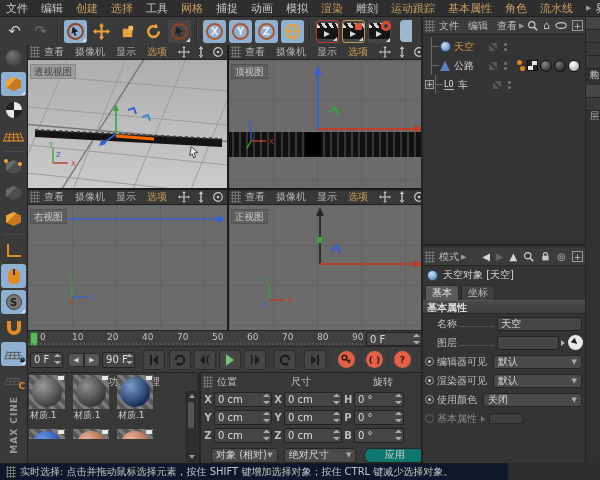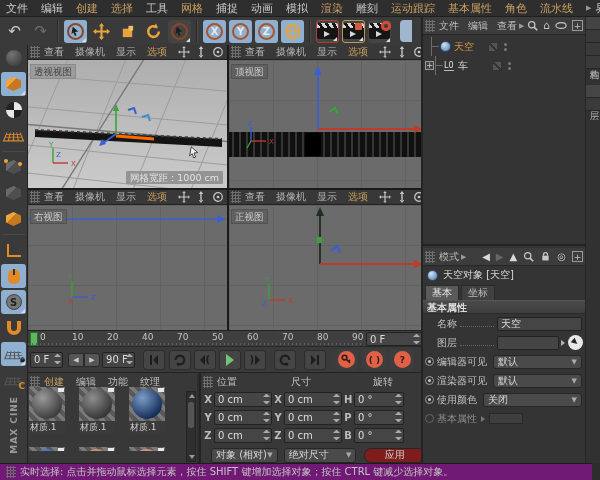--- a/index.html
+++ b/index.html
@@ -88,39 +88,39 @@
 .bar{width:2px;height:10px;background:#1d1d1d}
 .paren{font-size:10px;font-weight:bold;color:#1d1d1d}
 .recb{width:24px;height:21px;background:#3d3d3d;border-radius:3px;display:flex;align-items:center;justify-content:center;flex:none}
 .reccir{width:17px;height:17px;border-radius:50%;background:#e06048;display:flex;align-items:center;justify-content:center;color:#3a1a10;font-weight:bold;font-size:9px}
 .bluesliver{width:5px;height:20px;background:#9ab8d8;border-radius:2px;margin-left:8px}
 
 .mats{left:28px;top:372px;width:169px;height:91px;background:#383838;border-top:1px solid #222;overflow:hidden}
 .pmenu{height:17px;display:flex;align-items:center;gap:0;font-size:10px;color:#bdbdbd;white-space:nowrap}
 .pmi{margin-right:12px}
 .pmi.acc{color:#c9a063}
-.thumbwrap{position:absolute;left:1px;top:14px;width:156px;height:64px;overflow:hidden;display:flex;flex-wrap:wrap;gap:14px}
+.thumbwrap{position:absolute;left:1px;top:2px;width:156px;height:64px;overflow:hidden;display:flex;flex-wrap:wrap;gap:8px}
 .mat{width:36px;height:46px;position:relative;background:repeating-linear-gradient(45deg,#7a7a7a 0 4px,#585858 4px 8px)}
 .mat .sph{position:absolute;left:3px;top:2px;width:30px;height:30px;border-radius:50%}
 .mat .wm{position:absolute;right:1px;top:1px;width:6px;height:4px;background:#e8e8e8}
 .mat .mname{position:absolute;left:0;right:0;bottom:0;height:12px;background:#3a3a3a;color:#d0d0d0;font-size:9px;padding-left:1px;overflow:hidden}
 .mscroll{position:absolute;right:1px;top:18px;width:10px;height:71px;background:#2f2f2f;border:1px solid #242424}
 .mscroll .mth{position:absolute;left:1px;right:1px;top:10px;height:26px;background:#555;border-radius:2px}
 .sarr{position:absolute;left:2px;width:0;height:0;border-left:3px solid transparent;border-right:3px solid transparent}
 .coords{left:199px;top:372px;width:226px;height:91px;background:#383838;border-top:1px solid #222;border-left:2px solid #242424}
 .chead{display:flex;height:17px;align-items:center;color:#c6c6c6}
 .crow{display:flex;align-items:center;height:18px;gap:2px;padding-left:3px}
 .axl{width:8px;text-align:center;color:#bbb;font-weight:bold}
 .cfld{position:relative;height:15px}
 .cw1{width:58px}.cw2{width:58px}.cw3{width:50px}
 .cselect{height:15px;background:#4a4a4a;border:1px solid #262626;border-radius:3px;display:flex;align-items:center;padding:0 4px;color:#d6d6d6}
 .cselect .dda{margin-left:auto;font-size:7px;color:#aaa}
-.applybtn{height:15px;background:#7f1d1d;border:1px solid #262626;border-radius:7px;color:#d6d6d6;display:flex;align-items:center;justify-content:center}
-
-.status{left:0;top:463px;width:592px;height:17px;background:#701a75;border-top:1px solid #1c1c1c;display:flex;align-items:center;color:#c4c4c4;font-size:10px;white-space:nowrap;overflow:hidden}
+.applybtn{height:15px;background:#0f766e;border:1px solid #262626;border-radius:7px;color:#d6d6d6;display:flex;align-items:center;justify-content:center}
+
+.status{left:0;top:463px;width:508px;height:17px;background:#0f172a;border-top:1px solid #1c1c1c;display:flex;align-items:center;color:#c4c4c4;font-size:10px;white-space:nowrap;overflow:hidden}
 
 .rpanel{left:421px;top:17px;width:179px;height:446px;background:#343434;border-left:2px solid #242424}
 .sidetabs{position:absolute;right:0;top:0;width:15px;height:446px;background:#313131;border-left:1px solid #262626;display:flex;flex-direction:column;align-items:center}
 .stab{writing-mode:vertical-rl;font-size:9.5px;color:#b0b0b0;padding:6px 0;background:#3a3a3a;width:15px;text-align:center;border-bottom:1px solid #262626}
 .stab.acc{color:#d89440;background:#454545}
 .om{position:absolute;left:0;top:0;width:164px;height:229px;border-bottom:2px solid #232323}
 .om .pmenu,.am .pmenu{background:#3c3c3c;border-bottom:1px solid #262626;height:18px}
 .omics{margin-left:auto;display:flex;gap:5px;align-items:center;padding-right:4px;color:#c4c4c4}
 .omrow{display:flex;align-items:center;height:19px;position:relative;padding-left:4px}
 .treeline{width:9px;height:19px;border-left:1px solid #6a6a6a;position:relative;flex:none;margin-left:4px}
@@ -410,21 +410,20 @@
         <polygon points="71,86 78,84 74,79" fill="#3a5fd0"></polygon>
         <polyline points="100,50 106,48 108,54" fill="none" stroke="#3a5fd0" stroke-width="2"></polyline>
         <polyline points="114,57 120,55 122,61" fill="none" stroke="#3a8fd0" stroke-width="2"></polyline>
         <line x1="25" y1="103" x2="25" y2="88" stroke="#3aa33a" stroke-width="1.4"></line>
         <line x1="25" y1="103" x2="40" y2="103" stroke="#c03a2a" stroke-width="1.4"></line>
         <text x="21" y="87" font-size="7" fill="#3aa33a">Y</text>
         <text x="28" y="97" font-size="7" fill="#3a5fd0">Z</text>
         <text x="43" y="106" font-size="7" fill="#c03a2a">X</text>
         <use href="#sym-cursor-w" x="160" y="86" width="13" height="13"></use>
       </svg>
-      <span class="gridchip">网格宽距 : 1000 cm</span>
     </div>
     <span class="vlabel light" style="top:19px">透视视图</span>
   </div>
 
   <div class="abs" style="left:201px;top:0;width:196px;height:143px">
     <div class="vp-menu">
       <span class="grip"></span>
       <span class="vm">查看</span>
       <span class="vm">摄像机</span>
       <span class="vm">显示</span>
@@ -793,20 +792,43 @@
             <span class="globe"></span>
           </span>
         <span class="oname sel">天空</span>
         <span class="vistog"></span>
         <span class="dots2">
             <i></i>
             <i></i>
           </span>
       </div>
       <div class="omrow">
+        <span class="treeline"></span>
+        <span class="oicon">
+            <span class="cone"></span>
+          </span>
+        <span class="oname">公路</span>
+        <span class="vistog"></span>
+        <span class="dots2">
+            <i></i>
+            <i></i>
+          </span>
+        <span class="swatches">
+          <span style="display:flex;flex-direction:column;gap:1px">
+              <span class="odot"></span>
+              <span class="odot" style="margin-left:3px"></span>
+            </span>
+          <span class="chk"></span>
+          <span class="msph" style="background:radial-gradient(circle at 35% 30%,#888,#1a1a1a)"></span>
+          <span class="msph" style="background:radial-gradient(circle at 35% 30%,#777,#151515)"></span>
+          <span class="msph" style="background:radial-gradient(circle at 35% 30%,#fff,#9a9a9a)"></span>
+          <span class="redtri"></span>
+        </span>
+      </div>
+      <div class="omrow">
         <span class="expander">+</span>
         <span class="treeline" style="margin-left:0"></span>
         <span class="oicon">
             <span class="xref">L0</span>
           </span>
         <span class="oname">车</span>
         <span class="vistog"></span>
         <span class="dots2">
             <i></i>
             <i></i>

